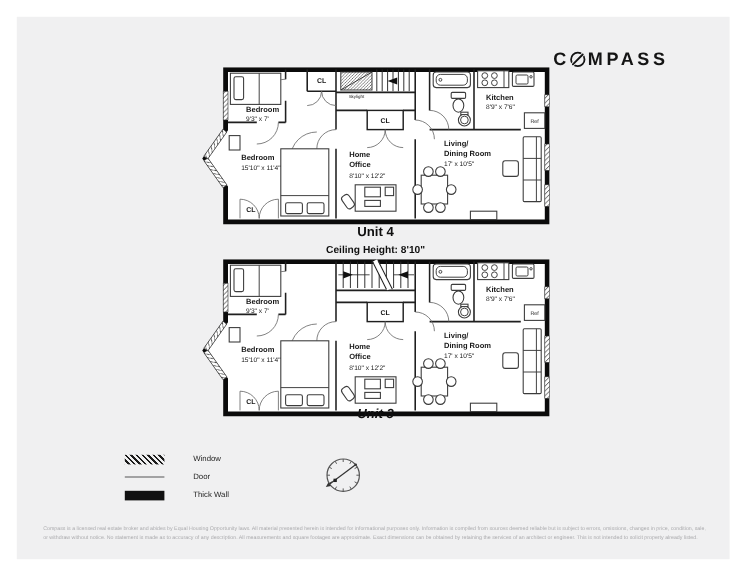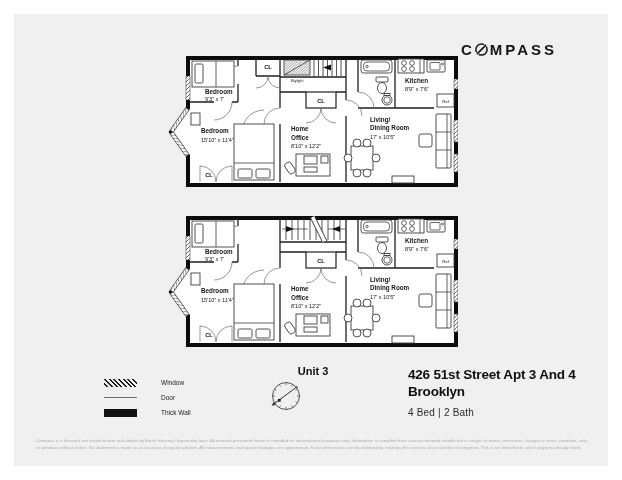--- a/index.html
+++ b/index.html
@@ -21,21 +21,21 @@
   .clt{font-size:5.8px;font-weight:700;text-anchor:middle;}
   .tiny{font-size:3.7px;text-anchor:middle;fill:#333;}
   .reft{font-size:4.3px;text-anchor:middle;}
   .iw{stroke:#1f1f1f;stroke-width:1.3;fill:none;}
   .arc{stroke:#6a6a6a;stroke-width:0.7;fill:none;}
   .fur{stroke:#3c3c3c;stroke-width:0.9;fill:#ffffff;}
   .fur2{stroke:#3c3c3c;stroke-width:0.8;fill:none;}
   .tread{stroke:#2a2a2a;stroke-width:0.8;fill:none;}
 
   .unit-title{position:absolute;left:168px;width:290px;text-align:center;color:#101010;}
-  #title4{top:188px;} #title3{top:365px;}
+  #title4{top:188px;} #title3{top:339px;font-style:italic;}
   .unit-title .t{font-size:11px;font-weight:700;line-height:13px;}
   .unit-title .c{font-size:8.5px;font-weight:600;margin-top:2px;}
 
   
   .legend{position:absolute;left:104px;top:378px;}
   .lrow{display:flex;align-items:center;margin-bottom:6px;height:9px;}
   .sw{width:33px;margin-right:24px;}
   .sw-window{height:8px;background:repeating-linear-gradient(45deg,#f0f0f1 0 2px,#1c1c1c 2px 3.3px);}
   .sw-door{height:0;border-top:1.2px solid #6f6f6f;}
   .sw-wall{height:8px;background:#111111;}
@@ -183,20 +183,24 @@
     <text class="rdims" x="123" y="92">8'10" x 12'2"</text>
     <text class="rname" x="202" y="65.5">Living/</text>
     <text class="rname" x="202" y="74">Dining Room</text>
     <text class="rdims" x="202" y="82.5">17' x 10'5"</text>
     <text class="rname" x="237" y="27">Kitchen</text>
     <text class="rdims" x="237" y="34.5">8'9" x 7'6"</text>
     <text class="clt" x="100" y="13">CL</text>
     <text class="clt" x="153" y="46.5">CL</text>
     <text class="clt" x="41" y="121">CL</text>
   </svg>
+  <div id="title4" class="unit-title">
+    <div class="t">Unit 4</div>
+    <div class="c">Ceiling Height: 8'10"</div>
+  </div>
 
   <svg id="plan3" class="plan" viewBox="0 0 290 131">
     <defs>
       <pattern id="hB" patternUnits="userSpaceOnUse" width="4" height="4">
         <rect width="4" height="4" fill="#ffffff"></rect>
           <path d="M0 4 L4 0" stroke="#4a4a4a" stroke-width="0.8"></path>
       </pattern>
     </defs>
     <path d="M 20 2 H 288 V 129 H 20 V 100 L 3 76 L 20 52 Z" fill="#ffffff" stroke="#0b0b0b" stroke-width="4"></path>
     <g stroke="#2b2b2b" stroke-width="0.5">
@@ -328,23 +332,18 @@
 
   <svg class="north" width="36" height="36" viewBox="0 0 36 36">
     <circle cx="18" cy="18" r="13.5" fill="none" stroke="#555" stroke-width="1"></circle>
     <path stroke="#555" stroke-width="0.8" d="M31.5 18 L29 18 M29.7 24.8 L27.5 23.5 M24.8 29.7 L23.5 27.5 M18 31.5 L18 29 M11.3 29.7 L12.5 27.5 M6.3 24.8 L8.5 23.5 M4.5 18 L7 18 M6.3 11.3 L8.5 12.5 M11.3 6.3 L12.5 8.5 M18 4.5 L18 7 M24.8 6.3 L23.5 8.5 M29.7 11.3 L27.5 12.5"></path>
     <line x1="28" y1="9.5" x2="6.5" y2="25.5" stroke="#333" stroke-width="1"></line>
     <polygon points="3.5,27.8 7.8,26.9 5.6,24" fill="#333"></polygon>
     <rect x="9.9" y="20.9" width="2.8" height="2.8" fill="#222"></rect>
     <circle cx="28.5" cy="9.2" r="1" fill="#333"></circle>
   </svg>
 
-  <div class="addr">
-    <div class="a">426 51st Street Apt 3 And 4</div>
-    <div class="a">Brooklyn</div>
-    <div class="bb">4 Bed | 2 Bath</div>
-  </div>
 
   <div class="disc">
     <div>Compass is a licensed real estate broker and abides by Equal Housing Opportunity laws. All material presented herein is intended for informational purposes only. Information is compiled from sources deemed reliable but is subject to errors, omissions, changes in price, condition, sale,</div>
     <div>or withdraw without notice. No statement is made as to accuracy of any description. All measurements and square footages are approximate. Exact dimensions can be obtained by retaining the services of an architect or engineer. This is not intended to solicit property already listed.</div>
   </div>
 </div>
 
 </body></html>

